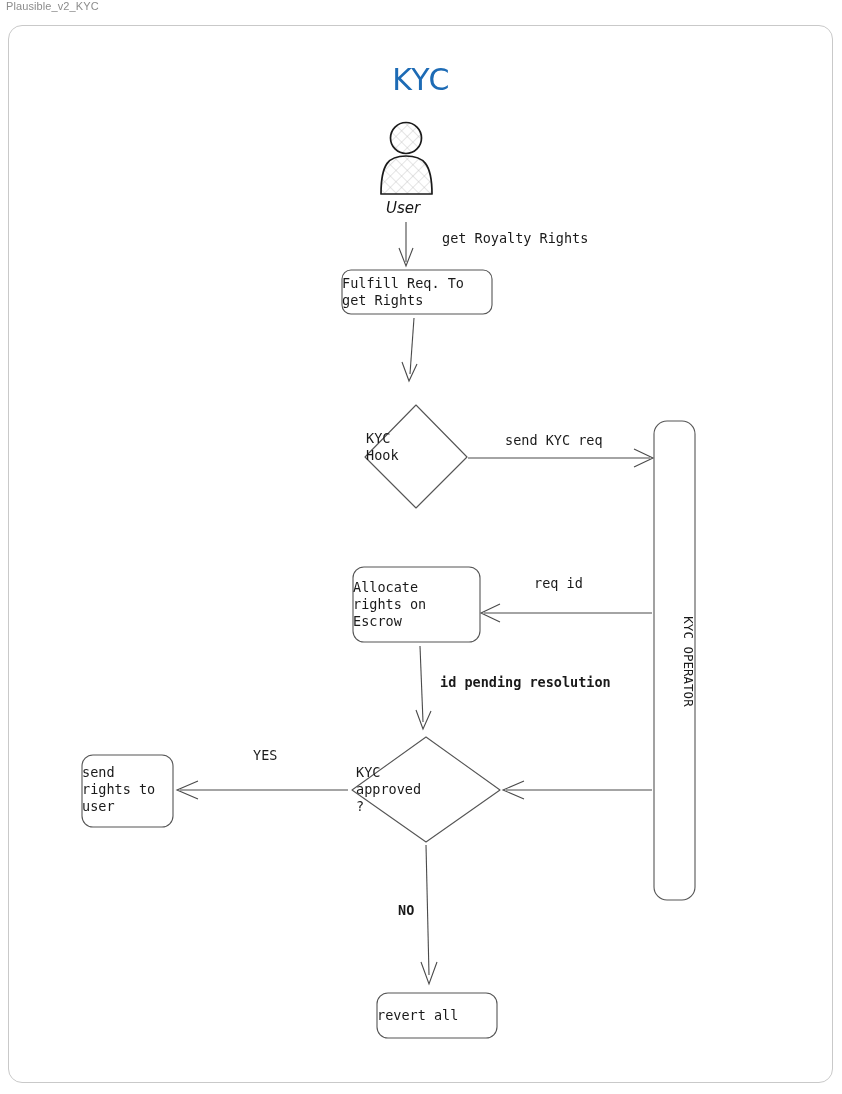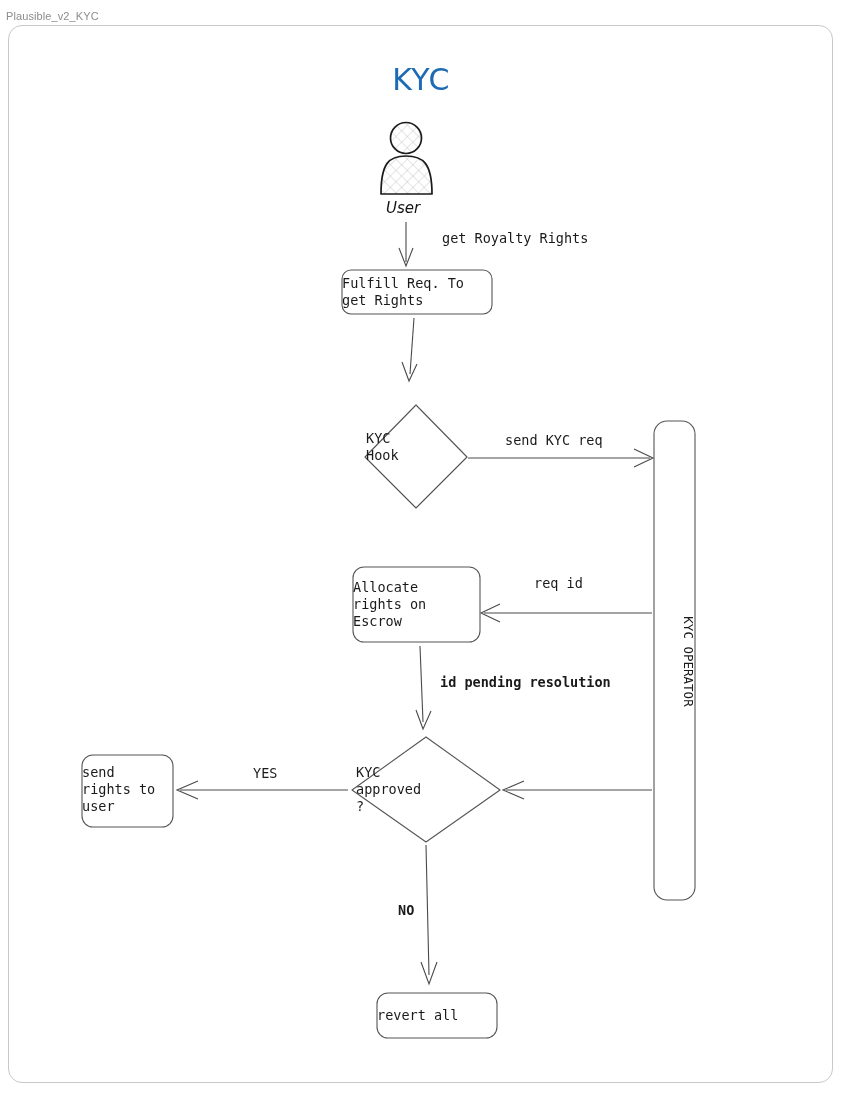--- a/index.html
+++ b/index.html
@@ -14,21 +14,21 @@
     font-family: "Liberation Sans", sans-serif;
     overflow: hidden;
   }
   #titlebar {
     position: absolute;
     left: 0; top: 0;
     width: 842px;
     height: 22px;
     background: #ffffff;
     display: flex;
-    align-items: flex-end;
+    align-items: flex-start;
   }
   #titlebar .tb-text {
     font-size: 11px;
     color: #8c8c8c;
     padding-left: 6px;
     letter-spacing: 0.1px;
     font-family: "Liberation Sans", sans-serif;
   }
   #canvas-frame {
     position: absolute;
@@ -206,21 +206,21 @@
 Escrow</div>
 
 <div class="edge-label" style="left:534px; top:576px;">req id</div>
 
 <div class="edge-label" style="left:440px; top:675px;font-weight:bold;">id pending resolution</div>
 
 <div class="node-label" style="left:356px; top:764px; width:140px;">KYC
 approved
 ?</div>
 
-<div class="edge-label" style="left:253px; top:766px;">YES</div>
+<div class="edge-label" style="left:253px; top:748px;">YES</div>
 
 <div class="node-label" style="left:82px; top:764px; width:111px;">send
 rights to
 user</div>
 
 <div class="edge-label" style="left:398px; top:903px;font-weight:bold;">NO</div>
 
 <div class="node-label" style="left:377px; top:1007px; width:132px;">revert all</div>
 
 </body></html>

